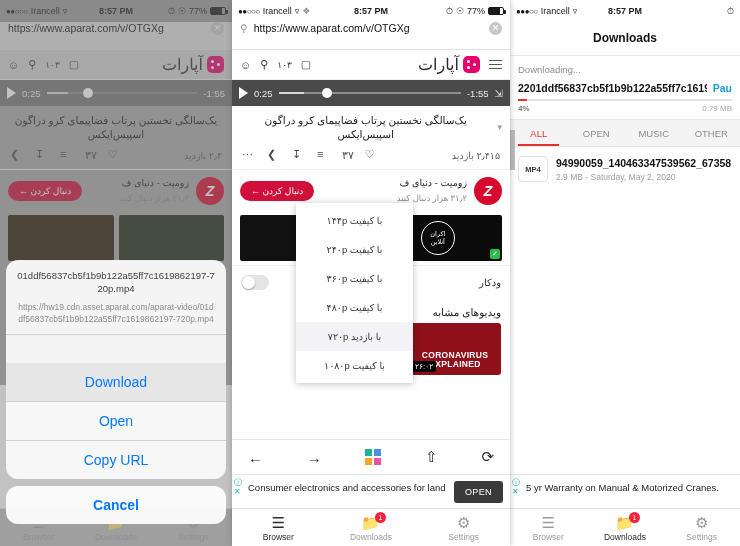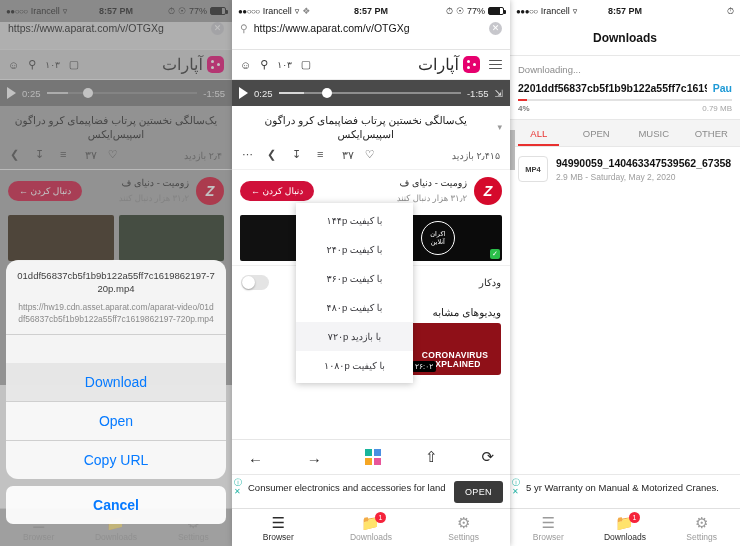--- a/index.html
+++ b/index.html
@@ -170,21 +170,21 @@
   .dim { position:absolute; inset:0; background:rgba(120,120,120,.45); z-index:20; }
   .actionsheet { position:absolute; left:6px; right:6px; bottom:22px; z-index:25; }
   .as-card { background:rgba(250,250,250,.94); border-radius:12px; overflow:hidden; }
   .as-head { padding:10px 10px 9px; text-align:center; border-bottom:.5px solid #cfcfcf; }
   .as-title { font-size:9.5px; color:#3d3d3d; line-height:1.35; word-break:break-all; }
   .as-sub { font-size:8.5px; color:#8a8a8a; margin-top:6px; line-height:1.35; word-break:break-all; }
   .as-btn { padding:11px 4px; text-align:center; font-size:14px; color:#067aff;
             border-bottom:.5px solid #cfcfcf; }
   .as-btn:last-child { border-bottom:0; }
   .as-btn.hl { background:rgba(225,225,225,.75);margin-top:28px; }
-  .as-cancel { margin-top:7px; background:rgba(252,252,252,.96); border-radius:7px;
+  .as-cancel { margin-top:7px; background:rgba(252,252,252,.96); border-radius:12px;
                padding:11px 4px; text-align:center; font-size:14px; font-weight:bold; color:#067aff; }
 
   
   .dl-head { text-align:center; font-size:12px; font-weight:bold; color:#141414; padding:9px 0 10px;
              border-bottom:1px solid #e7e7e7; }
   .dl-status { font-size:9.5px; color:#8c8c8c; padding:8px 8px 5px; }
   .dl-row { padding: 2px 8px 0; }
   .dl-line1 { display:flex; align-items:baseline; gap:6px; }
   .dl-name { flex:1; font-size:10.5px; color:#111; font-weight:bold; white-space:nowrap; overflow:hidden;}
   .dl-pause { color:#1f9ad6; font-size:10.5px; font-weight:bold; white-space:nowrap;}

